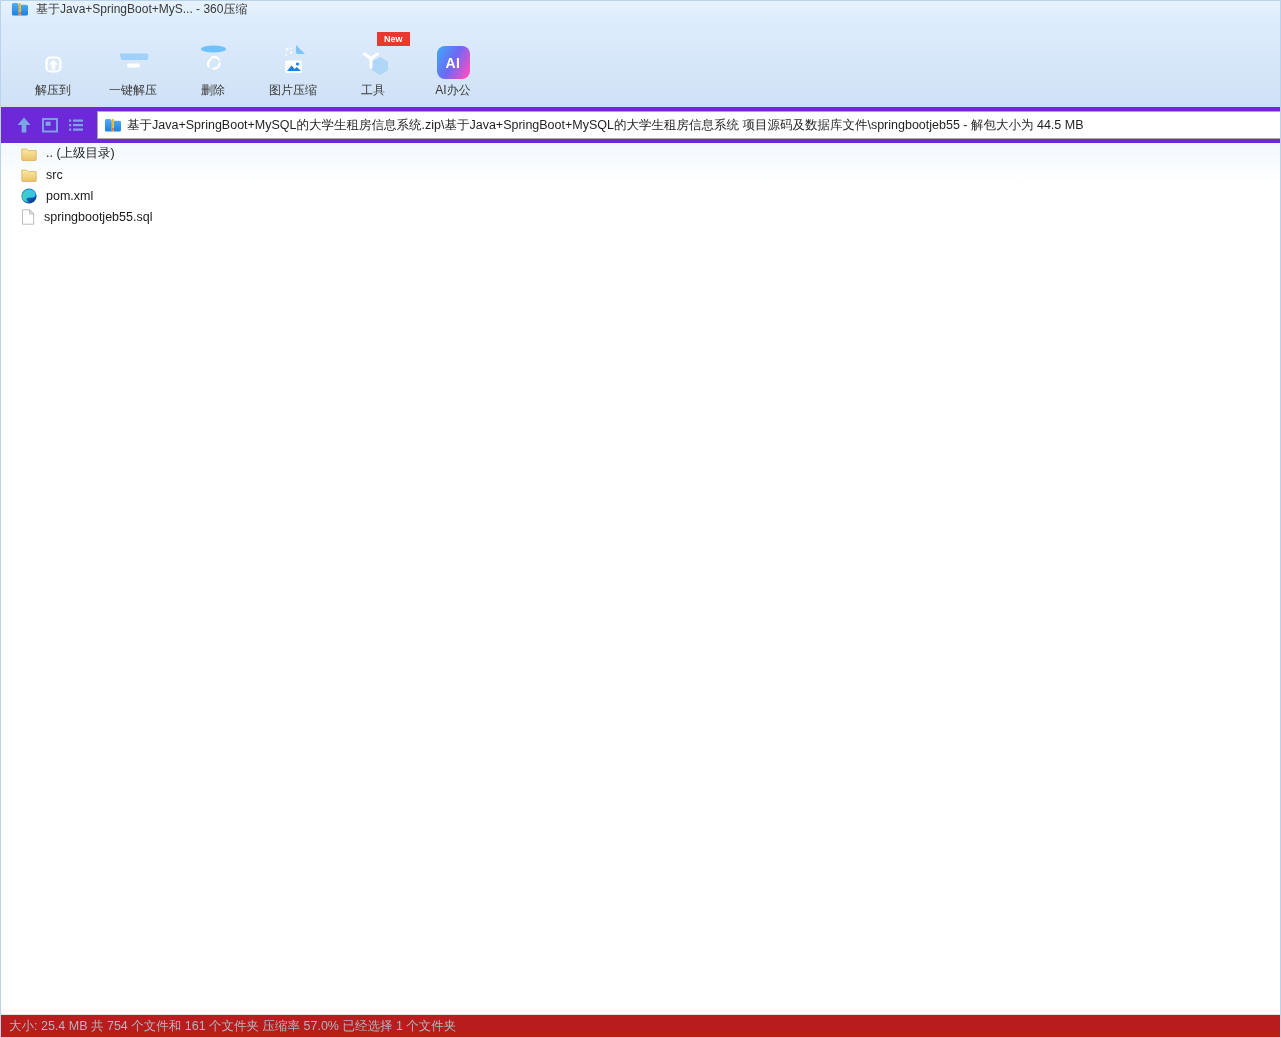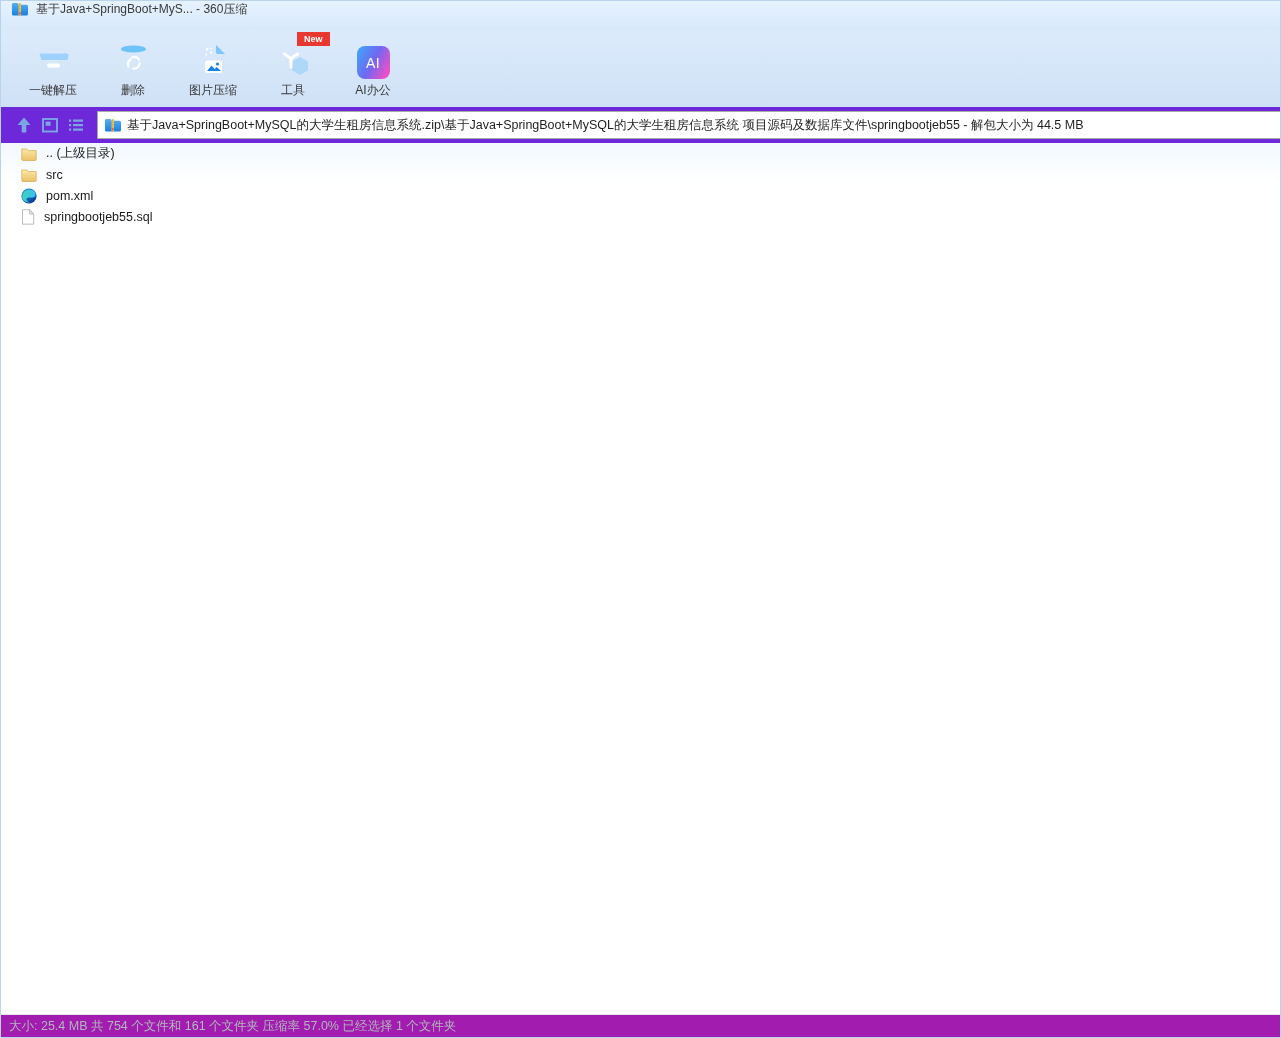--- a/index.html
+++ b/index.html
@@ -9,36 +9,36 @@
   
   .titlebar { height:30px; flex:0 0 30px; background:linear-gradient(#e6f2fe,#d8e9fb); display:flex; align-items:flex-start; padding-left:10px; gap:8px; }
   .titlebar .title { font-size:12px; color:#3a3a3a; }
 
   
   .toolbar { height:76px; flex:0 0 76px; background:linear-gradient(#dcebfc,#cfe1f6); display:flex; align-items:stretch; padding-left:12px; }
   .tool-item { width:80px; display:flex; flex-direction:column; align-items:center; justify-content:center; gap:4px; position:relative; cursor:default; border-radius:4px; }
   .tool-item .ticon { height:38px; display:flex; align-items:flex-end; justify-content:center; }
   .tool-item .tlabel { font-size:12px; color:#3a3a3a; line-height:14px; }
   .new-badge { position:absolute; top:1px; left:44px; background:#e8382f; color:#fff; font-size:9px; font-weight:bold; padding:2px 7px; border-radius:0; line-height:10px; }
-  .ai-tile { width:33px; height:33px; border-radius:8px; background:linear-gradient(118deg,#41a3f6 5%,#6f68f2 48%,#ee4fc7 88%); display:flex; align-items:center; justify-content:center; color:#fff; font-weight:normal; font-size:14px; letter-spacing:0.5px; }
+  .ai-tile { width:33px; height:33px; border-radius:8px; background:linear-gradient(118deg,#41a3f6 5%,#6f68f2 48%,#ee4fc7 88%); display:flex; align-items:center; justify-content:center; color:#fff; font-weight:bold; font-size:14px; letter-spacing:0.5px; }
 
   
   .addressrow { height:36px; flex:0 0 36px; background:#6d28d9; display:flex; align-items:center; padding-left:10px; }
   .nav-btn { width:26px; height:26px; display:flex; align-items:center; justify-content:center; border-radius:3px; }
   .addressbox { flex:1; height:28px; margin-left:8px; background:#fff; border:1px solid #a9a9a9; border-right:none; display:flex; align-items:center; gap:6px; padding-left:6px; overflow:hidden; white-space:nowrap; }
   .addressbox .pathtext { font-size:12.5px; color:#1f1f1f; }
 
   
   .filearea { flex:1; background:linear-gradient(#f2f8fe, #ffffff 40px); overflow:hidden; }
   .listheader { height:26px; display:flex; align-items:center; padding-left:4px; font-size:12.5px; color:#333; }
   .file-row { height:21px; display:flex; align-items:center; padding-left:20px; gap:9px; cursor:default; }
   .file-row .fname { font-size:12.5px; color:#1a1a1a; }
 
   
-  .statusbar { height:23px; flex:0 0 23px; background:#a21caf; border-top:1px solid #e2e4e8; display:flex; align-items:center; padding-left:8px; }
+  .statusbar { height:23px; flex:0 0 23px; background:#b91c1c; border-top:1px solid #e2e4e8; display:flex; align-items:center; padding-left:8px; }
   .statusbar span { font-size:12.5px; color:#b2b6bd; }
 
   svg { display:block; }
 </style>
 </head>
 <body>
 
 <div class="window">
 
   <div class="titlebar">
@@ -55,20 +55,30 @@
         <path d="M9.3 2.2 v11" stroke="#c99a23" stroke-width="0.9" stroke-dasharray="1.3 1.1"></path>
         <rect x="8.5" y="11.3" width="1.7" height="2.6" rx="0.5" fill="#e2574c"></rect>
       </svg>
     </span>
     <span class="title">基于Java+SpringBoot+MyS... - 360压缩</span>
   </div>
 
   <div class="toolbar">
 
 
+    <div class="tool-item">
+      <span class="ticon">
+        <svg width="37" height="33" viewBox="0 0 37 33">
+          <path d="M2 7 q0-3 3-3 h9.5 l3 3.5 H32 q3 0 3 3 V28 q0 3-3 3 H5 q-3 0-3-3 z" fill="url(#fg1)"></path>
+          <rect x="11.5" y="11.5" width="14" height="14" rx="4" fill="rgba(255,255,255,0.12)" stroke="#fff" stroke-width="2.2"></rect>
+          <path d="M18.5 13.8 l4.6 5 h-2.8 v4.6 h-3.6 v-4.6 h-2.8 z" fill="#fff"></path>
+        </svg>
+      </span>
+      <span class="tlabel">解压到</span>
+    </div>
 
     <div class="tool-item">
       <span class="ticon">
         <svg width="37" height="33" viewBox="0 0 37 33">
           <path d="M2 7 q0-3 3-3 h9.5 l3 3.5 H32 q3 0 3 3 V28 q0 3-3 3 H5 q-3 0-3-3 z" fill="url(#fg1)"></path>
           <path d="M4.5 7.5 h27 q2 0 2 2 l-1 4.5 H6.5 z" fill="#9ed1fb"></path>
           <rect x="12" y="17.5" width="13" height="4" rx="2" fill="#fff"></rect>
         </svg>
       </span>
       <span class="tlabel">一键解压</span>

